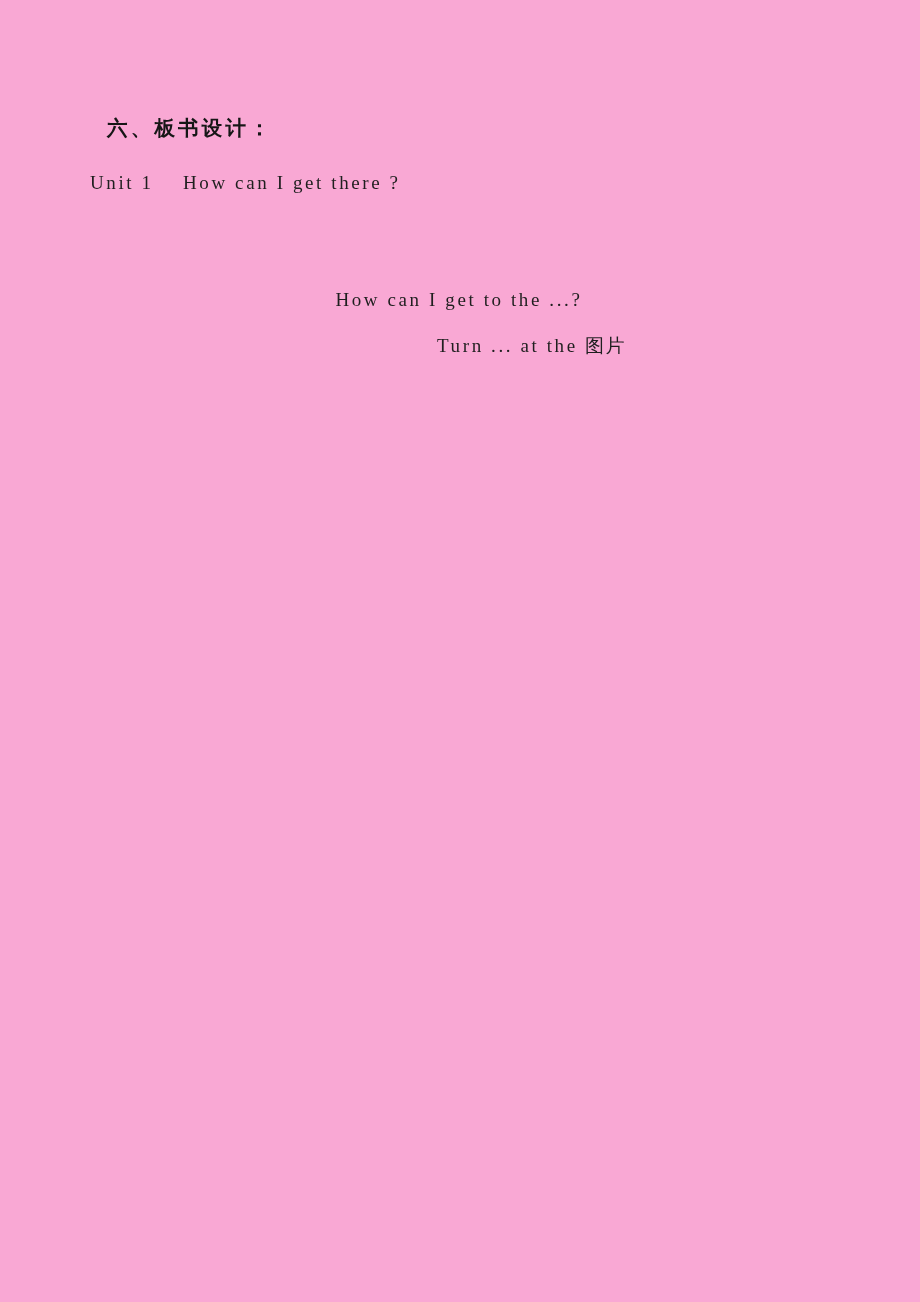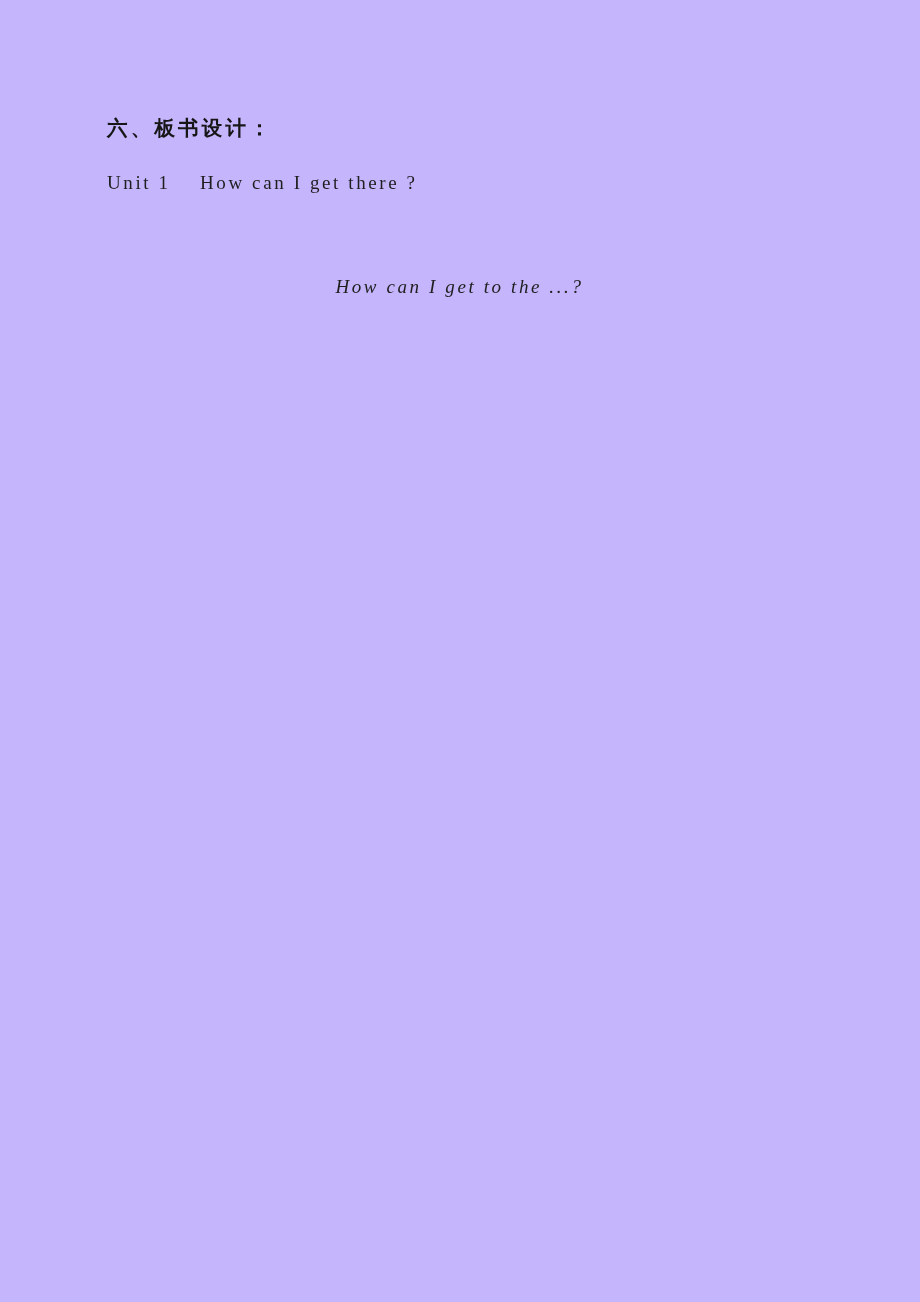--- a/index.html
+++ b/index.html
@@ -13,21 +13,21 @@
     position: relative;
     overflow: hidden;
     font-family: "Liberation Serif", "DejaVu Serif", serif;
     color: #1c1c1c;
     -webkit-font-smoothing: antialiased;
   }
 
   #page {
     position: absolute;
     inset: 0;
-    background: #c4b5fd;
+    background: #f9a8d4;
   }
 
   
   .section-heading {
     position: absolute;
     left: 107px;
     top: 118px;
     font-family: "DejaVu Sans", "Liberation Sans", sans-serif;
     font-weight: 700;
     font-size: 20.5px;
@@ -42,29 +42,28 @@
     position: absolute;
     font-family: "Liberation Serif", "DejaVu Serif", serif;
     font-size: 19px;
     line-height: 1;
     white-space: pre;
     color: #1f1f1f;
     letter-spacing: 2.6px;
   }
 
   .line-unit {
-    left: 107px;
+    left: 90px;
     top: 173px;
     font-family: Liberation Serif, serif;
   }
 
   .line-q1 {
     left: 306px;
-    top: 258px;
-    font-style: italic;
+    top: 271px;
   }
 
   .line-q2 {
     left: 408px;
     top: 317px;
   }
 
   .line-q3 {
     left: 296px;
     top: 365px;
@@ -83,15 +82,18 @@
 <div id="page">
 
   <div class="section-heading">六、板书设计：</div>
 
   <div class="doc-line line-unit">Unit 1    How can I get there ?</div>
 
   <div class="doc-line line-q1">
     <span>How can I get to the ...?</span><span class="cjk"></span>
   </div>
 
+  <div class="doc-line line-q2">
+    <span>Turn ... at the </span><span class="cjk">图片</span>
+  </div>
 
 
 </div>
 
 </body></html>

